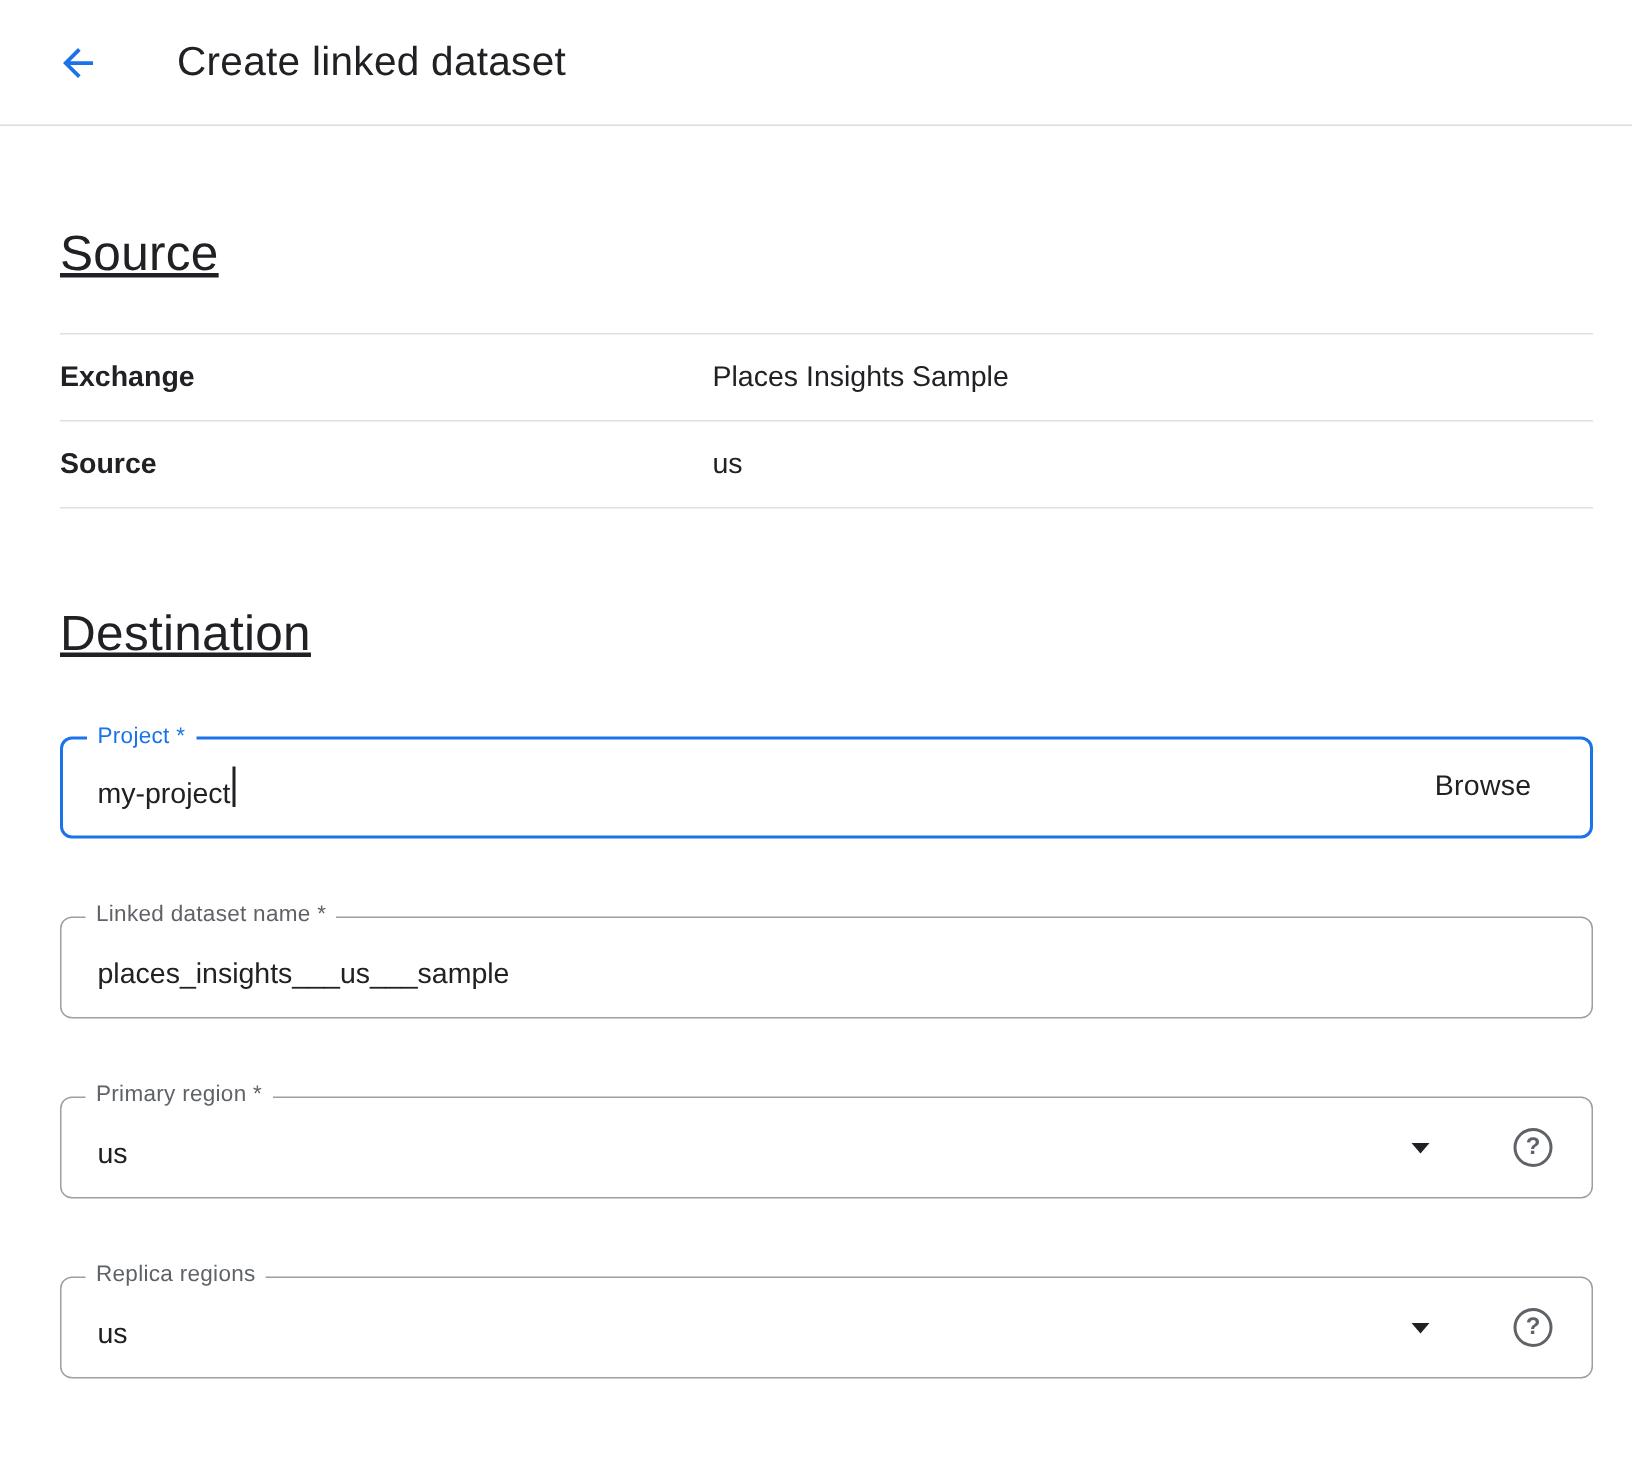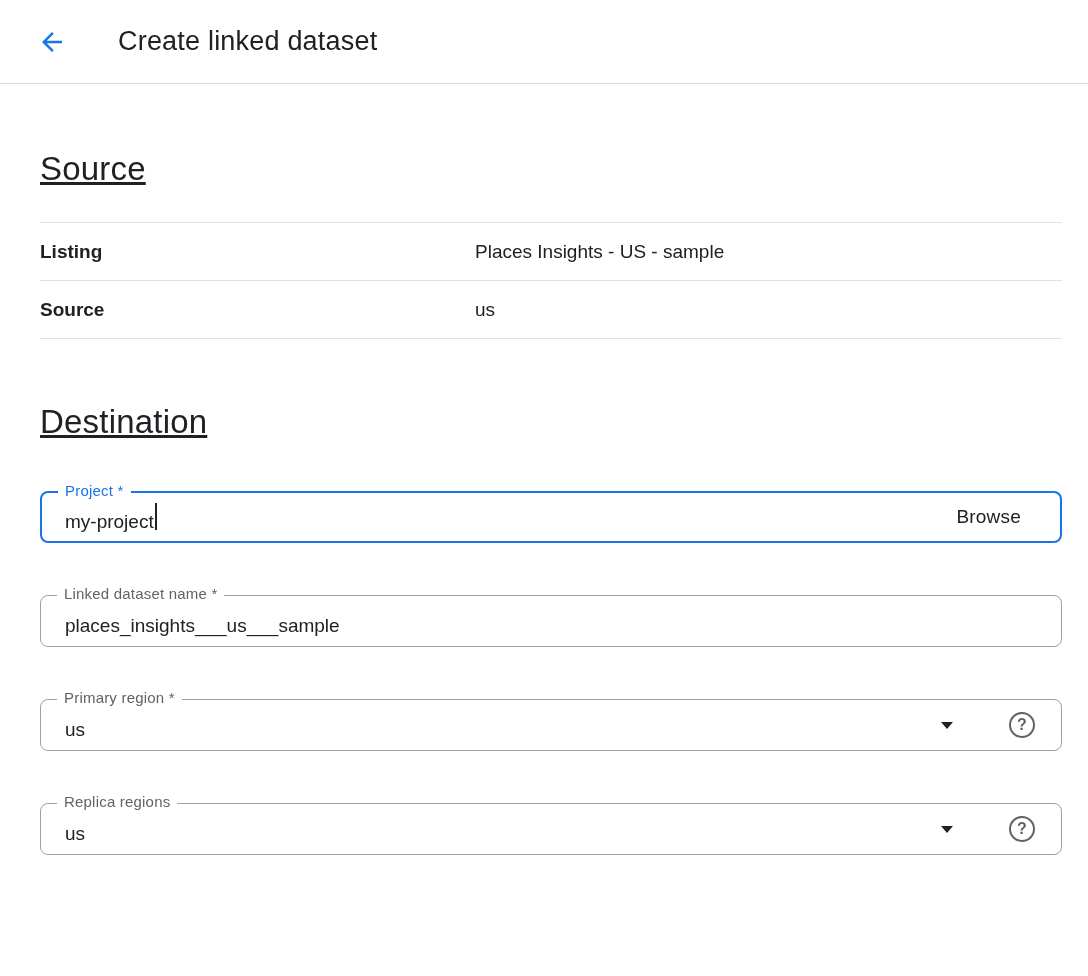--- a/index.html
+++ b/index.html
@@ -57,21 +57,21 @@
     height:58px;
     border-bottom:1px solid #e0e0e0;
     font-size:19px;
   }
   .info-label { width:435px; font-weight:700; color:#202124; flex:0 0 435px; }
   .info-value { font-weight:400; color:#202124; }
 
   
   .field {
     position:relative;
-    height:52px;
+    height:68px;
     border:1px solid #9aa0a6;
     border-radius:8px;
     display:flex;
     align-items:center;
     padding:0 26px 0 24px;
     margin-bottom:52px;
     font-size:19px;
     cursor:text;
   }
   .field.focused { border:2px solid #1a73e8; padding:0 25px 0 23px; }
@@ -145,22 +145,22 @@
   </button>
   <div class="header-title">Create linked dataset</div>
 </header>
 
 <main>
 
   <h1 class="section-heading section-source">Source</h1>
 
   <div class="info-table">
     <div class="info-row">
-      <div class="info-label">Listing</div>
-      <div class="info-value">Places Insights - US - sample</div>
+      <div class="info-label">Exchange</div>
+      <div class="info-value">Places Insights Sample</div>
     </div>
     <div class="info-row">
       <div class="info-label">Source</div>
       <div class="info-value">us</div>
     </div>
   </div>
 
   <h1 class="section-heading section-destination">Destination</h1>
 
   <div class="field focused">

